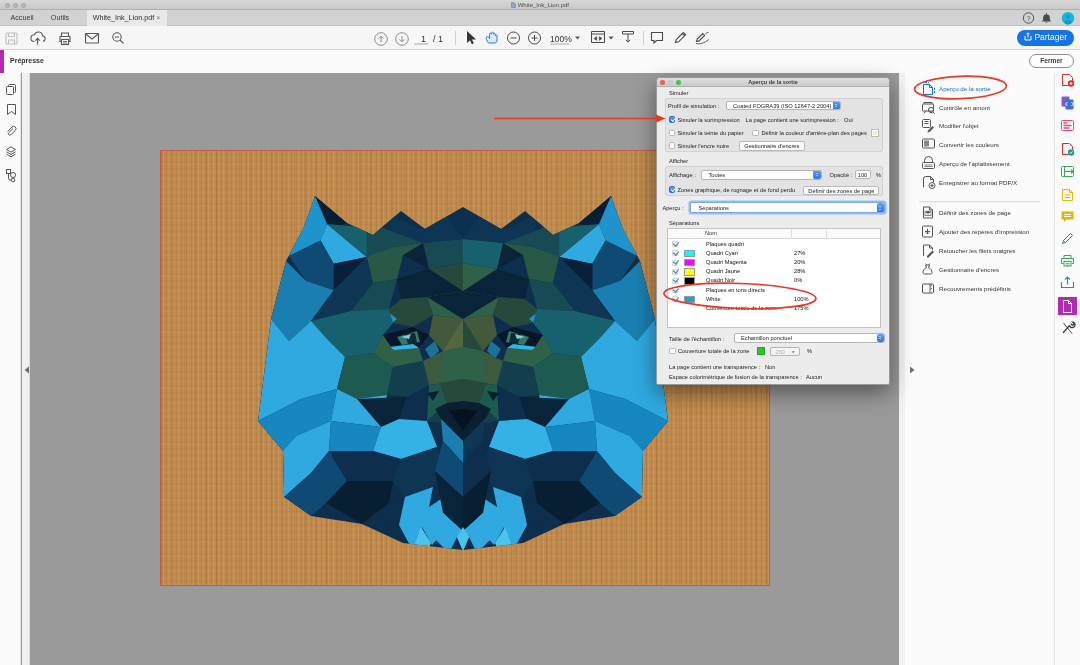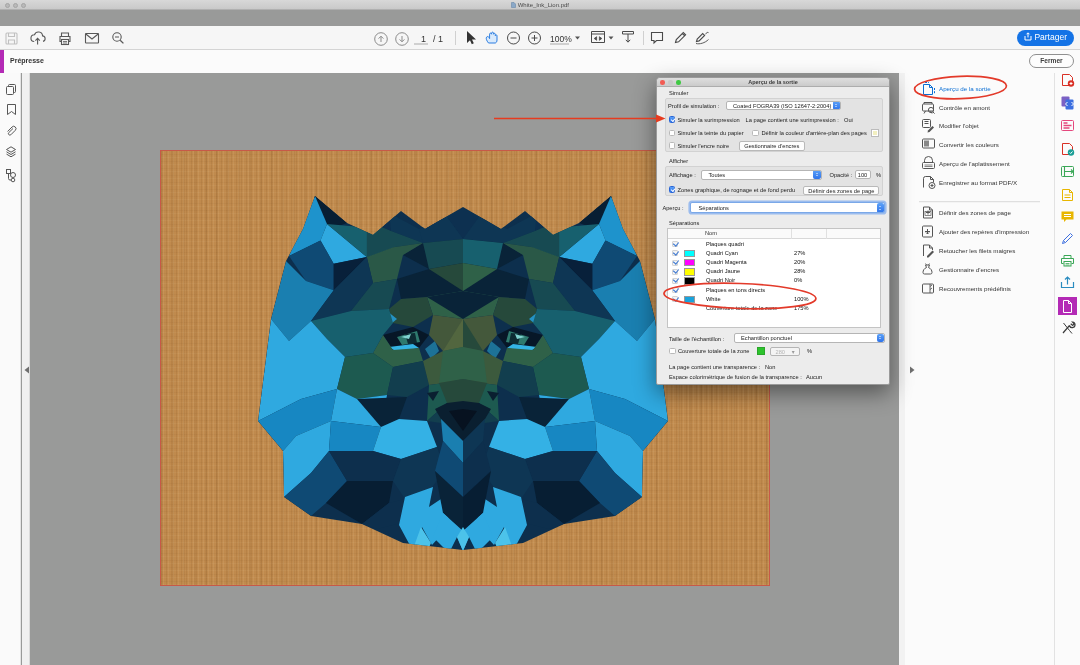--- a/index.html
+++ b/index.html
@@ -74,20 +74,34 @@
 
   <div id="titlebar" class="abs">
     <span class="tl" style="left:5px;"></span>
       <span class="tl" style="left:13px;"></span>
       <span class="tl" style="left:21px;"></span>
     <div class="t"><svg width="5" height="6" style="vertical-align:-1px;">
           <path d="M0.5 0.5 h2.5 l1.5 1.5 v3.5 h-4 z" fill="#8aa8c8" stroke="#6888a8" stroke-width="0.6"></path>
         </svg> White_Ink_Lion.pdf</div>
   </div>
 
+  <div id="tabbar" class="abs">
+    <div class="tab" style="left:0px; width:44px;">Accueil</div>
+    <div class="tab" style="left:44px; width:32px;">Outils</div>
+    <div class="tab" id="tab-act" style="left:86.5px; width:80px;">White_Ink_Lion.pdf <span style="color:#777;">×</span></div>
+    <svg width="60" height="16" style="position:absolute; left:1022px; top:0;">
+      <circle cx="6.5" cy="8" r="5.2" fill="none" stroke="#555" stroke-width="1"></circle>
+      <text x="6.5" y="10.8" text-anchor="middle" font-size="7.5" fill="#555" font-family="Liberation Sans">?</text>
+      <path d="M24.5 4.2 c-2.2 0-3.4 1.6-3.4 3.6 v2.2 l-1.2 1.6 h9.2 l-1.2-1.6 V7.8 c0-2-1.2-3.6-3.4-3.6 z M23.3 12 a1.3 1.3 0 0 0 2.4 0 z" fill="#4a4a4a"></path>
+      <path d="M24.5 3 v1.4" stroke="#4a4a4a" stroke-width="1"></path>
+      <circle cx="46" cy="8.2" r="6.2" fill="#18b7e0"></circle>
+      <path d="M42 12.9 a6.2 6.2 0 0 0 8 0 l-1.4-2.6 h-5.2 z" fill="#129ec4"></path>
+      <circle cx="46" cy="6.8" r="2.1" fill="#129ec4"></circle>
+    </svg>
+  </div>
 
   <div id="toolbar" class="abs">
     <span class="sep" style="left:455px;"></span>
     <span class="sep" style="left:643px;"></span>
     <svg width="1080" height="24" style="position:absolute; left:0; top:0;">
       <g stroke="#c0c0c0" fill="none" stroke-width="1.1">
         <rect x="6" y="7" width="11" height="11" rx="1"></rect>
           <path d="M8.5 7 v3.5 h6 V7 M8.5 18 v-4 h6 v4"></path>
       </g>
       <g stroke="#585858" fill="none" stroke-width="1.1">

